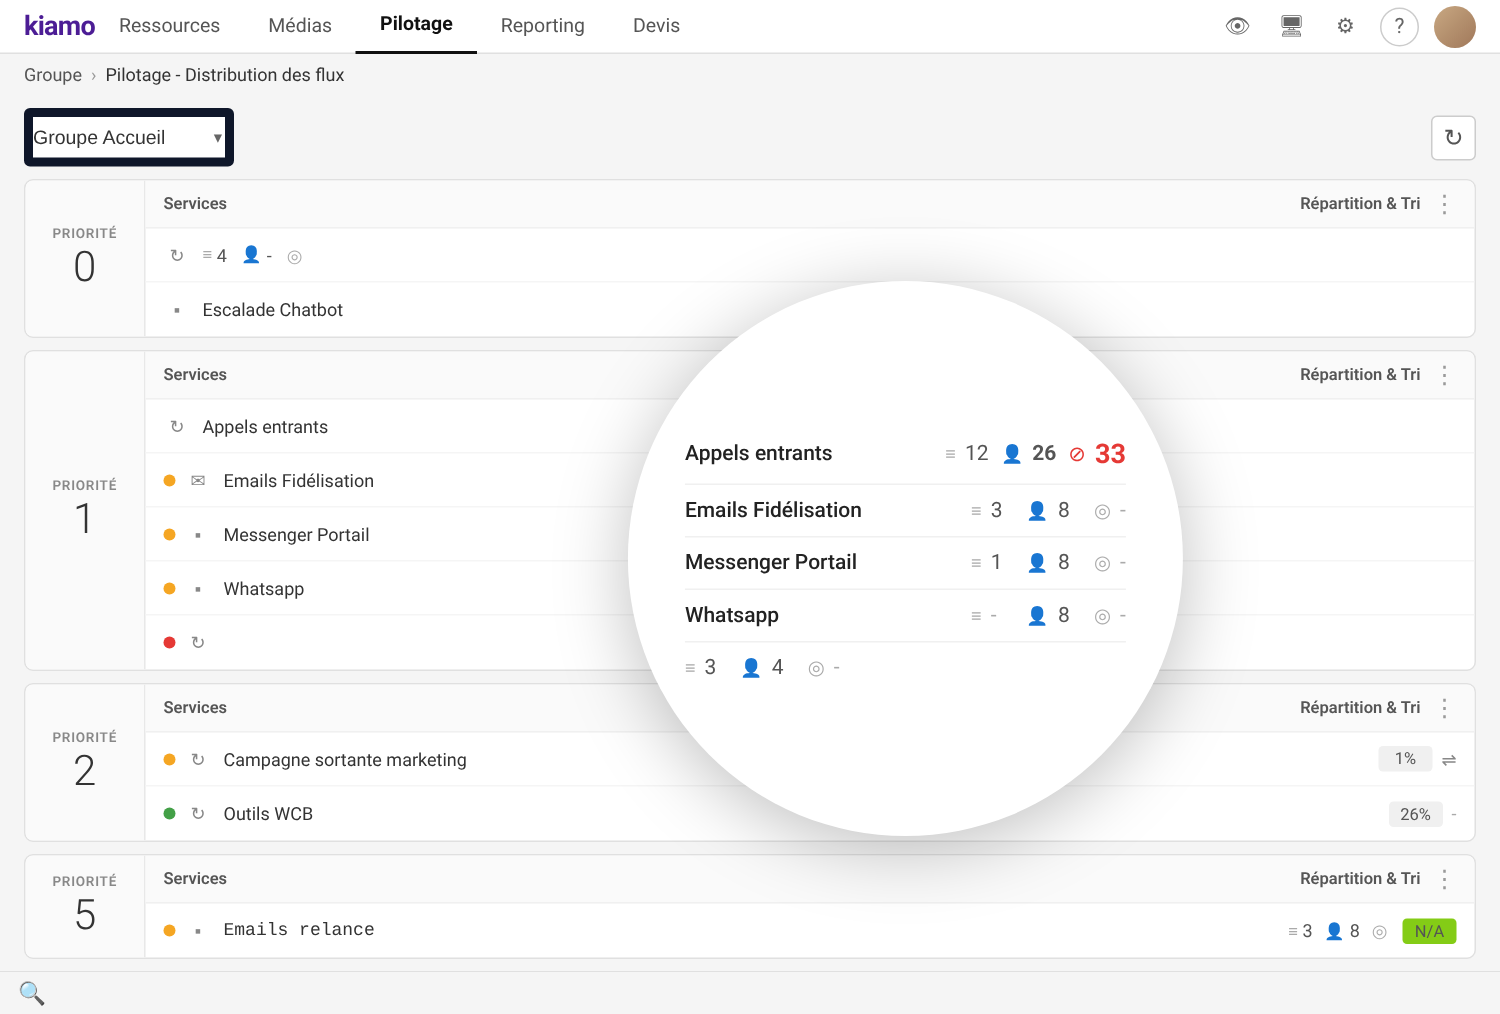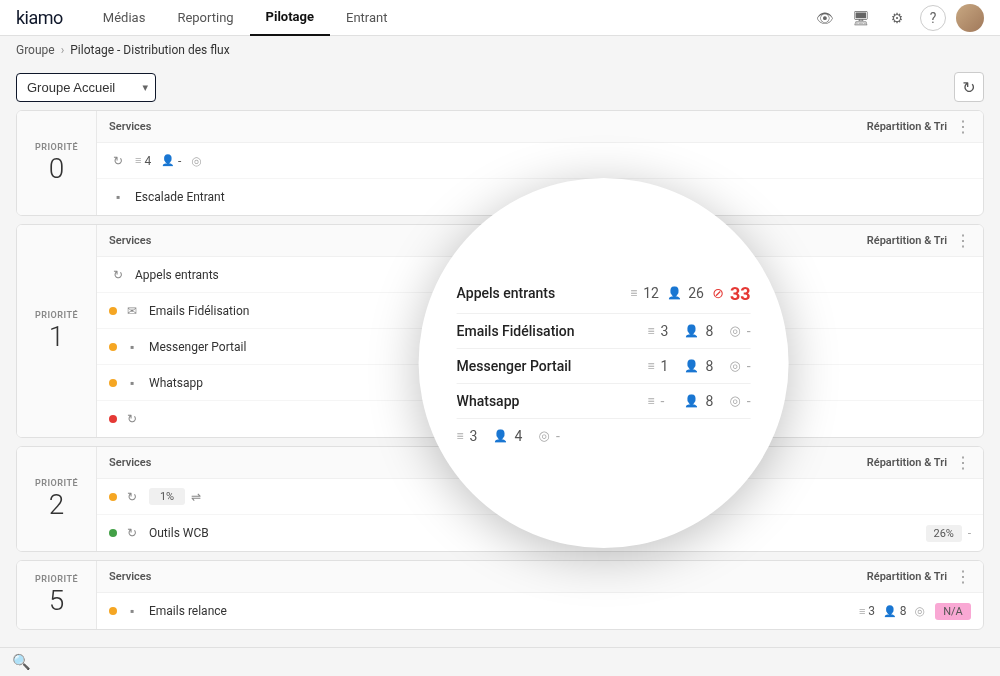--- a/index.html
+++ b/index.html
@@ -2,45 +2,46 @@
 <html><head>
   <meta charset="utf-8">
   <style>
     * { box-sizing: border-box; margin: 0; padding: 0; }
     body { font-family: -apple-system, BlinkMacSystemFont, 'Segoe UI', Roboto, sans-serif; background: #f5f5f5; width: 1000px; height: 676px; overflow: hidden; }
   </style>
 </head>
 <body>
 
 <div style="display:flex;align-items:center;background:#fff;border-bottom:1px solid #e0e0e0;height:36px;padding:0 16px;">
-  <span style="font-weight:400;font-size:18px;color:#0f172a;margin-right:24px;letter-spacing:-0.5px;cursor:pointer;">kiamo</span>
+  <span style="font-weight:700;font-size:18px;color:#4c1d95;letter-spacing:-0.5px;cursor:pointer;">kiamo</span>
   <nav style="display:flex;flex:1;">
+    <span style="padding:0 16px;height:36px;display:flex;align-items:center;font-size:13px;color:#555;cursor:pointer;">Ressources</span>
     <span style="padding:0 16px;height:36px;display:flex;align-items:center;font-size:13px;color:#555;cursor:pointer;">Médias</span>
+    <span style="padding:0 16px;height:36px;display:flex;align-items:center;font-size:13px;font-weight:700;color:#111;cursor:pointer;border-bottom:2px solid #111;">Pilotage</span>
     <span style="padding:0 16px;height:36px;display:flex;align-items:center;font-size:13px;color:#555;cursor:pointer;">Reporting</span>
-    <span style="padding:0 16px;height:36px;display:flex;align-items:center;font-size:13px;font-weight:700;color:#111;cursor:pointer;border-bottom:2px solid #111;">Pilotage</span>
-    <span style="padding:0 16px;height:36px;display:flex;align-items:center;font-size:13px;color:#555;cursor:pointer;">Entrant</span>
+    <span style="padding:0 16px;height:36px;display:flex;align-items:center;font-size:13px;color:#555;cursor:pointer;">Devis</span>
   </nav>
   <div style="display:flex;align-items:center;gap:10px;">
     <span style="width:26px;height:26px;display:flex;align-items:center;justify-content:center;color:#666;cursor:pointer;font-size:14px;">👁</span>
     <span style="width:26px;height:26px;display:flex;align-items:center;justify-content:center;color:#666;cursor:pointer;font-size:14px;">🖥</span>
     <span style="width:26px;height:26px;display:flex;align-items:center;justify-content:center;color:#666;cursor:pointer;font-size:14px;">⚙</span>
     <span style="width:26px;height:26px;display:flex;align-items:center;justify-content:center;color:#666;cursor:pointer;font-size:14px;border:1px solid #ccc;border-radius:50%;">?</span>
     <div style="width:28px;height:28px;border-radius:50%;background:linear-gradient(135deg,#c8a882,#a0785a);cursor:pointer;"></div>
   </div>
 </div>
 
 <div style="display:flex;align-items:center;padding:7px 16px;background:#f5f5f5;font-size:12px;color:#555;gap:6px;">
   <span style="color:#555;cursor:pointer;">Groupe</span>
   <span style="color:#999;">›</span>
   <span style="color:#333;">Pilotage - Distribution des flux</span>
 </div>
 
 <div style="display:flex;align-items:center;justify-content:space-between;padding:8px 16px;background:#f5f5f5;">
   <div style="position:relative;display:inline-block;">
-    <select style="background:#fff;border:1px solid #0f172a;border-radius:4px;padding:6px 28px 6px 10px;font-size:13px;color:#333;cursor:pointer;min-width:140px;appearance:none;">
+    <select style="background:#fff;border:6px solid #0f172a;border-radius:4px;padding:6px 28px 6px 0;font-size:13px;color:#333;cursor:pointer;min-width:140px;appearance:none;">
       <option>Groupe Accueil</option>
       <option>Groupe Support</option>
       <option>Groupe Ventes</option>
     </select>
     <span style="position:absolute;right:8px;top:50%;transform:translateY(-50%);pointer-events:none;color:#666;font-size:11px;">▾</span>
   </div>
   <button style="width:30px;height:30px;display:flex;align-items:center;justify-content:center;background:#fff;border:1px solid #ccc;border-radius:4px;cursor:pointer;color:#555;font-size:16px;">↻</button>
 </div>
 
 <div style="padding:0 16px 40px;overflow-y:auto;height:calc(676px - 36px - 33px - 48px);position:relative;">
@@ -61,21 +62,21 @@
         <span style="width:18px;height:18px;display:flex;align-items:center;justify-content:center;margin-right:8px;color:#888;font-size:12px;">↻</span>
         <span style="font-size:11px;color:#aaa;margin-right:3px;">≡</span>
         <span style="font-size:12px;color:#555;margin-right:10px;">4</span>
         <span style="font-size:11px;color:#aaa;margin-right:3px;">👤</span>
         <span style="font-size:12px;color:#555;margin-right:10px;">-</span>
         <span style="font-size:12px;color:#aaa;margin-right:6px;">◎</span>
       </div>
 
       <div style="display:flex;align-items:center;padding:7px 12px;font-size:12px;color:#333;min-height:36px;">
         <span style="width:18px;height:18px;display:flex;align-items:center;justify-content:center;margin-right:8px;color:#888;font-size:12px;">▪</span>
-        <span style="flex:1;font-size:12px;">Escalade Entrant</span>
+        <span style="flex:1;font-size:12px;">Escalade Chatbot</span>
       </div>
     </div>
   </div>
 
   <div style="display:flex;margin-bottom:8px;background:#fff;border:1px solid #e0e0e0;border-radius:6px;overflow:hidden;">
     <div style="width:80px;min-width:80px;display:flex;flex-direction:column;align-items:center;justify-content:center;padding:12px 8px;border-right:1px solid #e8e8e8;background:#fafafa;">
       <span style="font-size:9px;font-weight:600;color:#888;letter-spacing:0.5px;text-transform:uppercase;">PRIORITÉ</span>
       <span style="font-size:28px;font-weight:300;color:#333;">1</span>
     </div>
     <div style="flex:1;">
@@ -123,20 +124,21 @@
     <div style="flex:1;">
       <div style="display:flex;align-items:center;padding:6px 12px;border-bottom:1px solid #f0f0f0;background:#fafafa;">
         <span style="flex:1;font-size:11px;font-weight:600;color:#555;">Services</span>
         <span style="font-size:11px;font-weight:600;color:#555;margin-right:8px;">Répartition &amp; Tri</span>
         <span style="color:#999;cursor:pointer;font-size:16px;">⋮</span>
       </div>
 
       <div style="display:flex;align-items:center;padding:7px 12px;border-bottom:1px solid #f5f5f5;font-size:12px;color:#333;min-height:36px;">
         <span style="width:8px;height:8px;border-radius:50%;background:#f5a623;margin-right:6px;flex-shrink:0;"></span>
         <span style="width:18px;height:18px;display:flex;align-items:center;justify-content:center;margin-right:8px;color:#888;font-size:12px;">↻</span>
+        <span style="flex:1;font-size:12px;">Campagne sortante marketing</span>
         <span style="font-size:11px;background:#f0f0f0;border-radius:3px;padding:2px 6px;color:#555;min-width:36px;text-align:center;">1%</span>
         <span style="margin-left:6px;font-size:12px;color:#888;">⇌</span>
       </div>
 
       <div style="display:flex;align-items:center;padding:7px 12px;font-size:12px;color:#333;min-height:36px;">
         <span style="width:8px;height:8px;border-radius:50%;background:#43a047;margin-right:6px;flex-shrink:0;"></span>
         <span style="width:18px;height:18px;display:flex;align-items:center;justify-content:center;margin-right:8px;color:#888;font-size:12px;">↻</span>
         <span style="flex:1;font-size:12px;">Outils WCB</span>
         <span style="font-size:11px;background:#f0f0f0;border-radius:3px;padding:2px 6px;color:#555;min-width:36px;text-align:center;">26%</span>
         <span style="margin-left:6px;font-size:12px;color:#aaa;">-</span>
@@ -152,40 +154,40 @@
     <div style="flex:1;">
       <div style="display:flex;align-items:center;padding:6px 12px;border-bottom:1px solid #f0f0f0;background:#fafafa;">
         <span style="flex:1;font-size:11px;font-weight:600;color:#555;">Services</span>
         <span style="font-size:11px;font-weight:600;color:#555;margin-right:8px;">Répartition &amp; Tri</span>
         <span style="color:#999;cursor:pointer;font-size:16px;">⋮</span>
       </div>
 
       <div style="display:flex;align-items:center;padding:7px 12px;font-size:12px;color:#333;min-height:36px;">
         <span style="width:8px;height:8px;border-radius:50%;background:#f5a623;margin-right:6px;flex-shrink:0;"></span>
         <span style="width:18px;height:18px;display:flex;align-items:center;justify-content:center;margin-right:8px;color:#888;font-size:12px;">▪</span>
-        <span style="flex:1;font-size:12px;">Emails relance</span>
+        <span style="flex:1;font-size:12px;font-family:Liberation Mono, monospace;">Emails relance</span>
         <span style="font-size:11px;color:#aaa;margin-right:3px;">≡</span>
         <span style="font-size:12px;color:#555;margin-right:8px;">3</span>
         <span style="font-size:11px;color:#aaa;margin-right:3px;">👤</span>
         <span style="font-size:12px;color:#555;margin-right:8px;">8</span>
         <span style="font-size:12px;color:#aaa;margin-right:10px;">◎</span>
-        <span style="font-size:11px;background:#f9a8d4;border-radius:3px;padding:2px 6px;color:#555;min-width:36px;text-align:center;">N/A</span>
+        <span style="font-size:11px;background:#84cc16;border-radius:3px;padding:2px 6px;color:#555;min-width:36px;text-align:center;">N/A</span>
       </div>
     </div>
   </div>
 
   <div style="position:absolute;top:68px;left:50%;transform:translateX(-22%);width:370px;height:370px;background:#fff;border-radius:50%;box-shadow:0 8px 50px rgba(0,0,0,0.25);display:flex;align-items:center;justify-content:center;z-index:100;overflow:hidden;">
     <div style="padding:20px 38px;width:100%;">
 
       <div style="display:flex;align-items:center;padding:9px 0;border-bottom:1px solid #f0f0f0;gap:6px;">
         <span style="flex:1;font-size:14px;font-weight:500;color:#222;">Appels entrants</span>
         <span style="font-size:12px;color:#aaa;">≡</span>
         <span style="font-size:14px;color:#555;min-width:18px;">12</span>
         <span style="font-size:12px;color:#aaa;">👤</span>
-        <span style="font-size:14px;color:#555;min-width:18px;">26</span>
+        <span style="font-size:14px;color:#555;min-width:18px;font-weight:bold;">26</span>
         <span style="font-size:14px;color:#e53935;">⊘</span>
         <span style="font-size:18px;font-weight:700;color:#e53935;">33</span>
       </div>
 
       <div style="display:flex;align-items:center;padding:9px 0;border-bottom:1px solid #f0f0f0;gap:6px;">
         <span style="flex:1;font-size:14px;font-weight:500;color:#222;">Emails Fidélisation</span>
         <span style="font-size:12px;color:#aaa;">≡</span>
         <span style="font-size:14px;color:#555;min-width:18px;">3</span>
         <span style="font-size:12px;color:#aaa;">👤</span>
         <span style="font-size:14px;color:#555;min-width:18px;">8</span>

